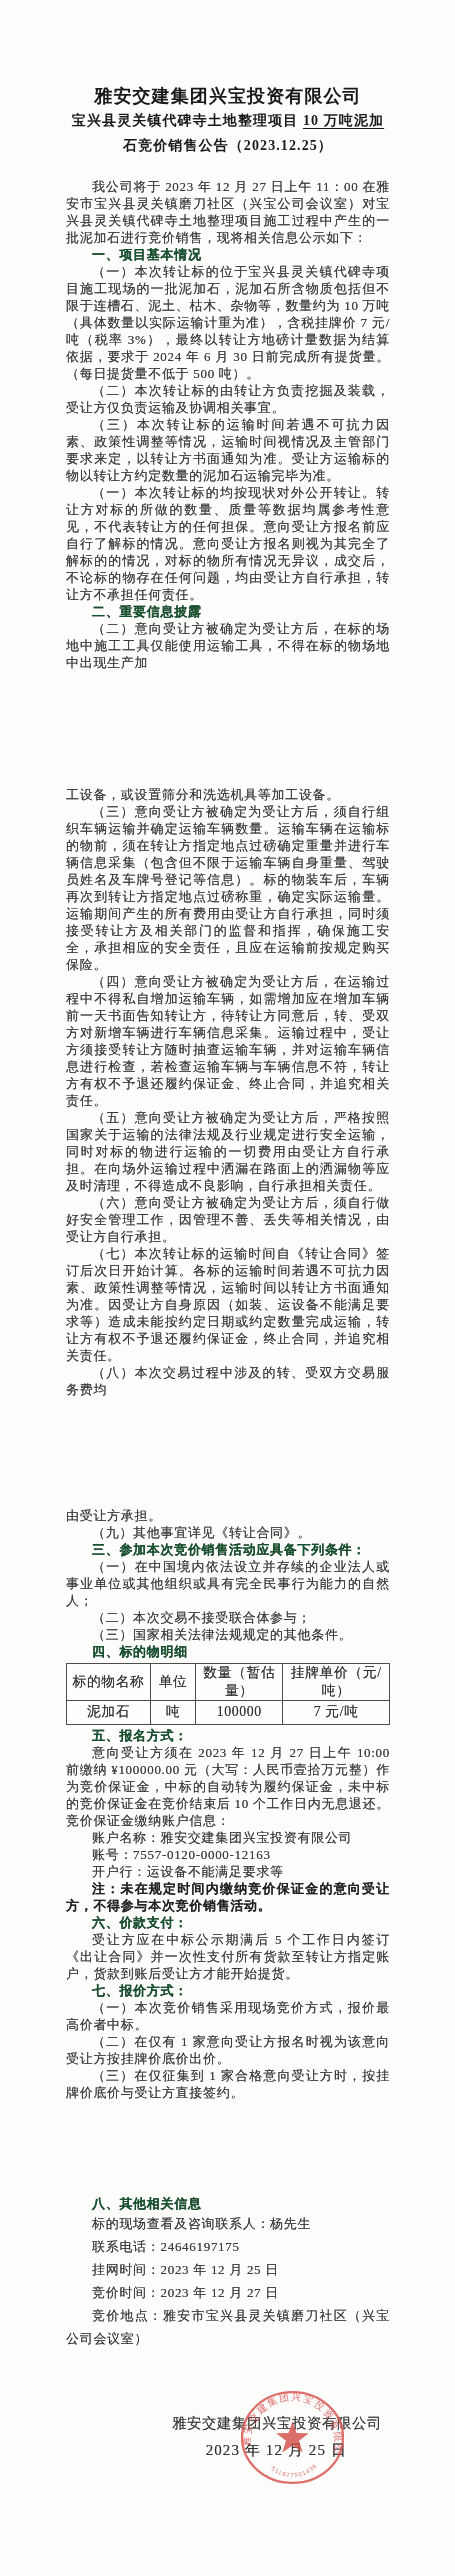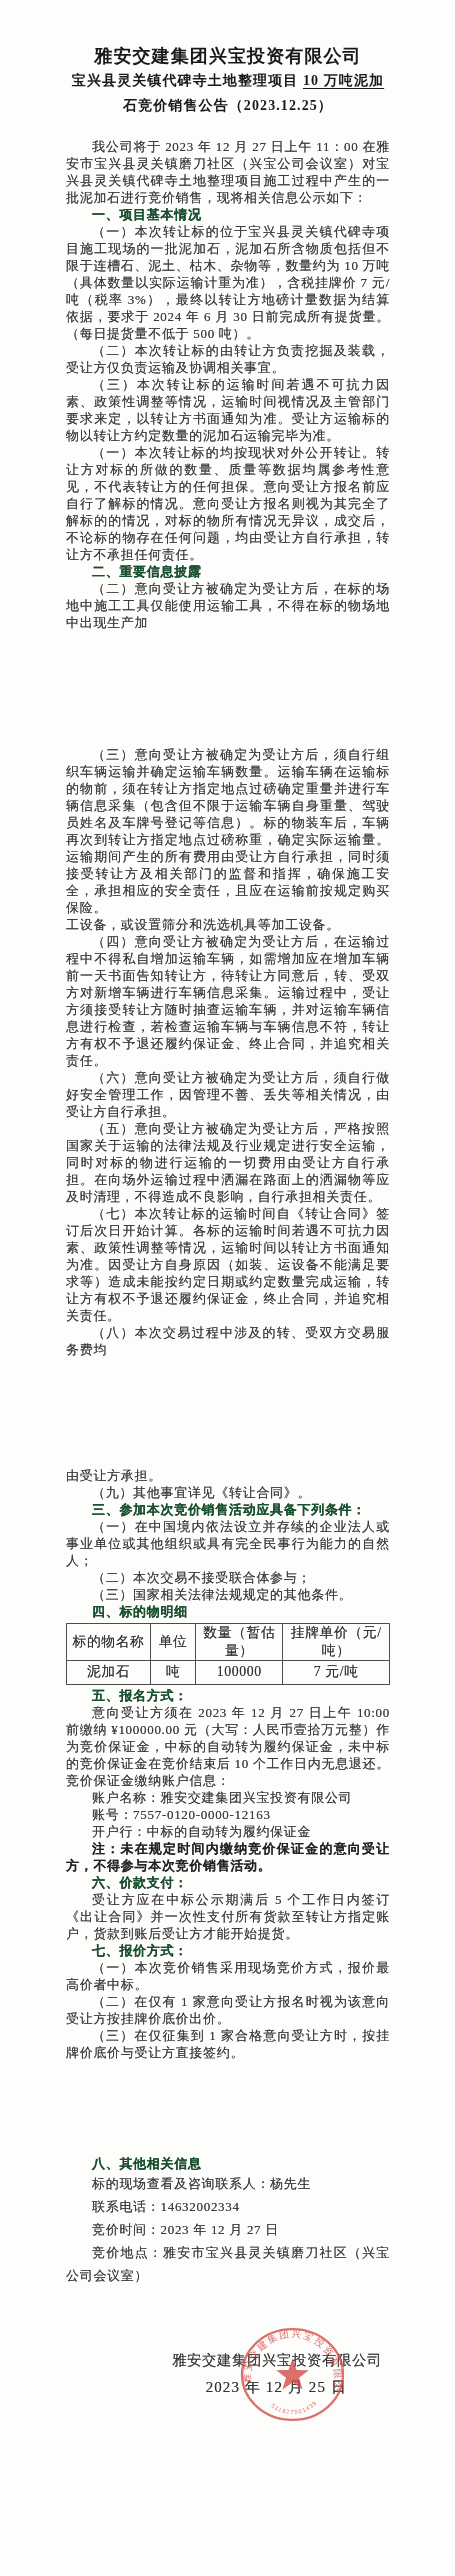--- a/index.html
+++ b/index.html
@@ -6,21 +6,21 @@
   .page{
     position:relative;
     width:456px;
     height:2576px;
     margin:0 auto;
     background:#fdfdfc;
     overflow:hidden;
     color:#3a3a3a;
     font-family:"Liberation Serif", serif;
   }
-  .content{padding:45px 66px 0 66px;}
+  .content{padding:45px 66px 0 66px;margin-top:40px;}
   
   .title{
     text-align:center;
     font-weight:bold;
     color:#191919;
     letter-spacing:1.1px;
     margin-bottom:19.5px;
   }
   .title .t1{font-size:18px;line-height:23px;}
   .title .t2,.title .t3{font-size:14px;line-height:25px;}
@@ -98,25 +98,25 @@
     <div>
         <div class="blk p indent">我公司将于 2023 年 12 月 27 日上午 11：00 在雅安市宝兴县灵关镇磨刀社区（兴宝公司会议室）对宝兴县灵关镇代碑寺土地整理项目施工过程中产生的一批泥加石进行竞价销售，现将相关信息公示如下：</div>
         <div class="blk blk h">一、项目基本情况</div>
         <div class="blk p indent">（一）本次转让标的位于宝兴县灵关镇代碑寺项目施工现场的一批泥加石，泥加石所含物质包括但不限于连槽石、泥土、枯木、杂物等，数量约为 10 万吨（具体数量以实际运输计重为准），含税挂牌价 7 元/吨（税率 3%），最终以转让方地磅计量数据为结算依据，要求于 2024 年 6 月 30 日前完成所有提货量。（每日提货量不低于 500 吨）。</div>
         <div class="blk p indent">（二）本次转让标的由转让方负责挖掘及装载，受让方仅负责运输及协调相关事宜。</div>
         <div class="blk p indent">（三）本次转让标的运输时间若遇不可抗力因素、政策性调整等情况，运输时间视情况及主管部门要求来定，以转让方书面通知为准。受让方运输标的物以转让方约定数量的泥加石运输完毕为准。</div>
         <div class="blk p indent">（一）本次转让标的均按现状对外公开转让。转让方对标的所做的数量、质量等数据均属参考性意见，不代表转让方的任何担保。意向受让方报名前应自行了解标的情况。意向受让方报名则视为其完全了解标的的情况，对标的物所有情况无异议，成交后，不论标的物存在任何问题，均由受让方自行承担，转让方不承担任何责任。</div>
         <div class="blk blk h">二、重要信息披露</div>
         <div class="blk p indent">（二）意向受让方被确定为受让方后，在标的场地中施工工具仅能使用运输工具，不得在标的物场地中出现生产加</div>
         <div class="gap" style="height: 115px;"></div>
+        <div class="blk p noind">工设备，或设置筛分和洗选机具等加工设备。</div>
         <div class="blk p indent">（三）意向受让方被确定为受让方后，须自行组织车辆运输并确定运输车辆数量。运输车辆在运输标的物前，须在转让方指定地点过磅确定重量并进行车辆信息采集（包含但不限于运输车辆自身重量、驾驶员姓名及车牌号登记等信息）。标的物装车后，车辆再次到转让方指定地点过磅称重，确定实际运输量。运输期间产生的所有费用由受让方自行承担，同时须接受转让方及相关部门的监督和指挥，确保施工安全，承担相应的安全责任，且应在运输前按规定购买保险。</div>
-        <div class="blk p noind">工设备，或设置筛分和洗选机具等加工设备。</div>
         <div class="blk p indent">（四）意向受让方被确定为受让方后，在运输过程中不得私自增加运输车辆，如需增加应在增加车辆前一天书面告知转让方，待转让方同意后，转、受双方对新增车辆进行车辆信息采集。运输过程中，受让方须接受转让方随时抽查运输车辆，并对运输车辆信息进行检查，若检查运输车辆与车辆信息不符，转让方有权不予退还履约保证金、终止合同，并追究相关责任。</div>
+        <div class="blk p indent">（五）意向受让方被确定为受让方后，严格按照国家关于运输的法律法规及行业规定进行安全运输，同时对标的物进行运输的一切费用由受让方自行承担。在向场外运输过程中洒漏在路面上的洒漏物等应及时清理，不得造成不良影响，自行承担相关责任。</div>
         <div class="blk p indent">（六）意向受让方被确定为受让方后，须自行做好安全管理工作，因管理不善、丢失等相关情况，由受让方自行承担。</div>
-        <div class="blk p indent">（五）意向受让方被确定为受让方后，严格按照国家关于运输的法律法规及行业规定进行安全运输，同时对标的物进行运输的一切费用由受让方自行承担。在向场外运输过程中洒漏在路面上的洒漏物等应及时清理，不得造成不良影响，自行承担相关责任。</div>
         <div class="blk p indent">（七）本次转让标的运输时间自《转让合同》签订后次日开始计算。各标的运输时间若遇不可抗力因素、政策性调整等情况，运输时间以转让方书面通知为准。因受让方自身原因（如装、运设备不能满足要求等）造成未能按约定日期或约定数量完成运输，转让方有权不予退还履约保证金，终止合同，并追究相关责任。</div>
         <div class="blk p indent">（八）本次交易过程中涉及的转、受双方交易服务费均</div>
         <div class="gap" style="height: 109px;"></div>
         <div class="blk p noind">由受让方承担。</div>
         <div class="blk p indent">（九）其他事宜详见《转让合同》。</div>
         <div class="blk blk h">三、参加本次竞价销售活动应具备下列条件：</div>
         <div class="blk p indent">（一）在中国境内依法设立并存续的企业法人或事业单位或其他组织或具有完全民事行为能力的自然人；</div>
         <div class="blk p indent">（二）本次交易不接受联合体参与；</div>
         <div class="blk p indent">（三）国家相关法律法规规定的其他条件。</div>
         <div class="blk blk h">四、标的物明细</div>
@@ -135,32 +135,33 @@
               <td>吨</td>
               <td>100000</td>
               <td>7 元/吨</td>
             </tr>
           </tbody>
         </table>
         <div class="blk blk h">五、报名方式：</div>
         <div class="blk p indent">意向受让方须在 2023 年 12 月 27 日上午 10:00 前缴纳 ¥100000.00 元（大写：人民币壹拾万元整）作为竞价保证金，中标的自动转为履约保证金，未中标的竞价保证金在竞价结束后 10 个工作日内无息退还。竞价保证金缴纳账户信息：</div>
         <div class="blk p indent">账户名称：雅安交建集团兴宝投资有限公司</div>
         <div class="blk p indent">账号：7557-0120-0000-12163</div>
-        <div class="blk p indent">开户行：中标的自动转为履约保证金</div>
+        <div class="blk p indent">开户行：运设备不能满足要求等</div>
         <div class="blk p indent bold">注：未在规定时间内缴纳竞价保证金的意向受让方，不得参与本次竞价销售活动。</div>
         <div class="blk blk h">六、价款支付：</div>
         <div class="blk p indent">受让方应在中标公示期满后 5 个工作日内签订《出让合同》并一次性支付所有货款至转让方指定账户，货款到账后受让方才能开始提货。</div>
         <div class="blk blk h">七、报价方式：</div>
         <div class="blk p indent">（一）本次竞价销售采用现场竞价方式，报价最高价者中标。</div>
         <div class="blk p indent">（二）在仅有 1 家意向受让方报名时视为该意向受让方按挂牌价底价出价。</div>
         <div class="blk p indent">（三）在仅征集到 1 家合格意向受让方时，按挂牌价底价与受让方直接签约。</div>
         <div class="gap" style="height: 94px;"></div>
         <div class="blk blk h">八、其他相关信息</div>
         <div class="blk blk info">标的现场查看及咨询联系人：杨先生</div>
-        <div class="blk blk info">联系电话：14632002334</div>
+        <div class="blk blk info">联系电话：24646197175</div>
+        <div class="blk blk info">挂网时间：2023 年 12 月 25 日</div>
         <div class="blk blk info">竞价时间：2023 年 12 月 27 日</div>
         <div class="blk p indent wide">竞价地点：雅安市宝兴县灵关镇磨刀社区（兴宝公司会议室）</div>
       </div>
 
     <div class="signature-block">
       <svg class="stamp" viewBox="0 0 190 172" xmlns="http://www.w3.org/2000/svg">
         <defs>
           <path id="arcTop" d="M 23 112 A 74 74 0 1 1 167 112" fill="none"></path>
           <path id="arcBot" d="M 52 136 A 58 58 0 0 0 138 136" fill="none"></path>
         </defs>

